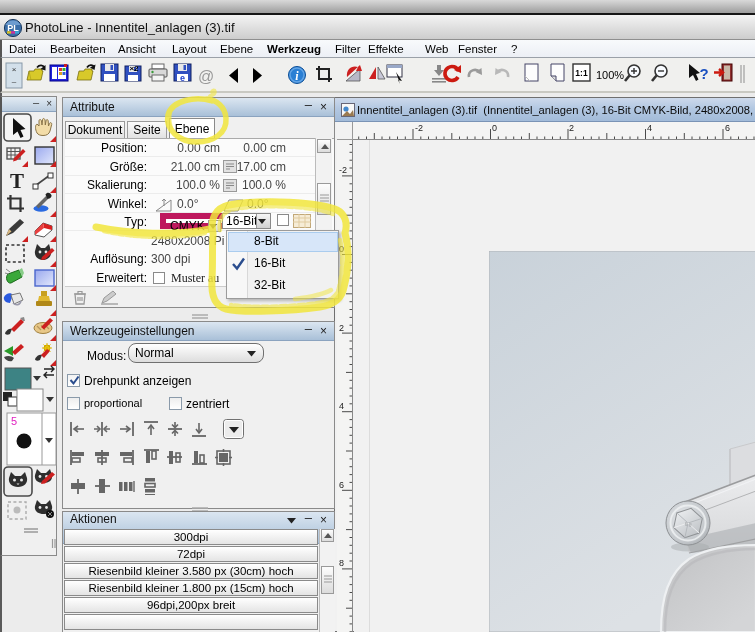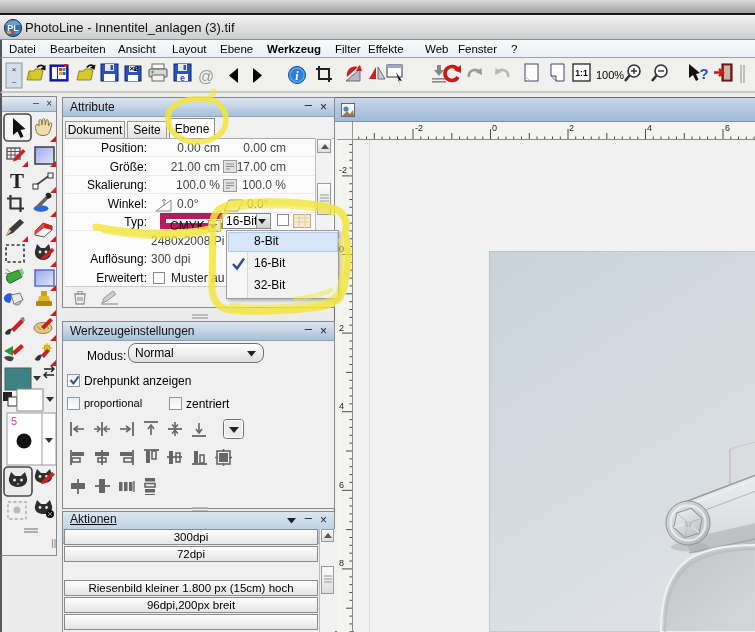--- a/index.html
+++ b/index.html
@@ -195,20 +195,21 @@
   <path d="M741 7 L741 25 M744 7 L744 25" stroke="#aaa" stroke-width="1.4"></path>
 </svg>
 
 <div class="abs" style="left:334px;top:97px;width:421px;height:535px;background:#f1f1f1;border:1px solid #6f6f6f;border-right:none;">
   <div class="abs" style="left:0;top:0;width:420px;height:24px;background:linear-gradient(#cdd9eb 0%,#b3c8e2 45%,#a2bbd9 100%);border-bottom:1px solid #7a93b5;"></div>
   <svg class="abs" style="left:6px;top:5px;" width="14" height="14" viewBox="0 0 14 14">
     <rect x="0.5" y="0.5" width="13" height="13" fill="#f8f8f8" stroke="#667"></rect>
     <circle cx="5" cy="6" r="2.6" fill="#4488cc"></circle>
     <path d="M1 13 L6 8 L9 11 L12 7 L13 13 Z" fill="#9a7a50"></path>
   </svg>
+  <div class="abs" style="left:22px;top:6px;font-size:11.2px;color:#0b0b0b;white-space:nowrap;">Innentitel_anlagen (3).tif&nbsp; (Innentitel_anlagen (3), 16-Bit CMYK-Bild, 2480x2008,</div>
 
   <div class="abs" style="left:2px;top:24px;width:16px;height:18px;background:#f2f2f2;border-right:1px solid #999;border-bottom:1px solid #999;"></div>
 
   <div class="abs" style="left:18px;top:24px;width:402px;height:18px;background:#f4f4f3;border-bottom:1px solid #888;overflow:hidden;">
     <svg width="402" height="18" viewBox="0 0 402 18">
           <rect x="5.2" y="14.5" width="1" height="3.5" fill="#4a4a4a"></rect>
           <rect x="13.0" y="14.5" width="1" height="3.5" fill="#4a4a4a"></rect>
           <rect x="20.8" y="11" width="1" height="7" fill="#4a4a4a"></rect>
           <rect x="28.5" y="14.5" width="1" height="3.5" fill="#4a4a4a"></rect>
           <rect x="36.2" y="14.5" width="1" height="3.5" fill="#4a4a4a"></rect>
@@ -621,21 +622,21 @@
     <div class="abs" style="left:212px;top:75px;width:12px;height:12px;background:#fff;border:1px solid #8a8a8a;"></div>
     <svg class="abs" style="left:228px;top:75px;" width="18" height="14">
       <rect x="0.5" y="0.5" width="17" height="13" fill="#f6ecd6" stroke="#c2a878"></rect>
       <path d="M0 4 L18 4 M0 8 L18 8 M6 0 L6 14 M12 0 L12 14" stroke="#e0cba0" stroke-width="1"></path>
     </svg>
     <div class="abs" style="left:86px;top:95px;color:#444;">2480x2008 Pi</div>
     <div class="abs" style="right:187px;top:113px;">Auflösung:</div>
     <div class="abs" style="left:86px;top:113px;color:#444;">300 dpi</div>
     <div class="abs" style="right:187px;top:132px;">Erweitert:</div>
     <div class="abs" style="left:88px;top:133px;width:12px;height:12px;background:#fff;border:1px solid #8a8a8a;"></div>
-    <div class="abs" style="left:106px;top:132px;color:#222;">Muster au</div>
+    <div class="abs" style="left:106px;top:132px;color:#222;font-family:Liberation Serif, serif;">Muster au</div>
   </div>
 
   <div class="abs" style="left:252px;top:40px;width:17px;height:148px;background:#f2f2f2;border-left:1px solid #bbb;">
     <div class="abs" style="left:1px;top:1px;width:14px;height:14px;background:linear-gradient(#fdfdfd,#dcdcdc);border:1px solid #9a9a9a;"></div>
     <svg class="abs" style="left:5px;top:6px;" width="8" height="5">
           <path d="M4 0 L8 5 L0 5 Z" fill="#555"></path>
         </svg>
     <div class="abs" style="left:1px;top:45px;width:14px;height:32px;background:linear-gradient(#fdfdfd,#dcdcdc);border:1px solid #9a9a9a;"></div>
     <svg class="abs" style="left:4px;top:56px;" width="9" height="9">
           <path d="M0 1 L9 1 M0 4 L9 4 M0 7 L9 7" stroke="#999"></path>
@@ -773,28 +774,29 @@
     <rect x="160.5" y="1.5" width="20" height="19" rx="3" fill="#ececec" stroke="#707070"></rect>
     <rect x="161.5" y="2.5" width="18" height="17" rx="2" fill="none" stroke="#ffffff"></rect>
     <path d="M166 9 L176 9 L171 15 Z" fill="#222"></path>
   </svg>
 </div>
 <svg class="abs" style="left:190px;top:507px;" width="20" height="6">
       <path d="M2 1 L18 1 M2 4 L18 4" stroke="#aaa" stroke-width="1.4"></path>
     </svg>
 
 <div class="panel" style="left:62px;top:511px;width:273px;height:121px;border-bottom:none;">
-  <div class="ptitle" style="height:32px;line-height:15px;text-decoration:underline;">Aktionen</div>
+  <div class="ptitle" style="height:32px;line-height:15px;">Aktionen</div>
   <svg class="abs" style="right:38px;top:6px;" width="9" height="6">
         <path d="M0 0 L9 0 L4.5 5.5 Z" fill="#222"></path>
       </svg>
   <span class="abs" style="right:22px;top:-2px;font-size:13px;color:#222;">–</span>
   <span class="abs" style="right:7px;top:1px;font-size:12px;color:#222;">×</span>
   <div class="abs" style="left:1px;top:17px;width:254px;height:16px;background:linear-gradient(#ffffff,#e4e4e4);border:1px solid #8a8a8a;font-size:11.5px;text-align:center;line-height:15px;">300dpi</div>
   <div class="abs" style="left:1px;top:34px;width:254px;height:16px;background:linear-gradient(#ffffff,#e4e4e4);border:1px solid #8a8a8a;font-size:11.5px;text-align:center;line-height:15px;">72dpi</div>
+  <div class="abs" style="left:1px;top:51px;width:254px;height:16px;background:linear-gradient(#ffffff,#e4e4e4);border:1px solid #8a8a8a;font-size:11.5px;text-align:center;line-height:15px;">Riesenbild kleiner 3.580 px (30cm) hoch</div>
   <div class="abs" style="left:1px;top:68px;width:254px;height:16px;background:linear-gradient(#ffffff,#e4e4e4);border:1px solid #8a8a8a;font-size:11.5px;text-align:center;line-height:15px;">Riesenbild kleiner 1.800 px (15cm) hoch</div>
   <div class="abs" style="left:1px;top:85px;width:254px;height:16px;background:linear-gradient(#ffffff,#e4e4e4);border:1px solid #8a8a8a;font-size:11.5px;text-align:center;line-height:15px;">96dpi,200px breit</div>
   <div class="abs" style="left:1px;top:102px;width:254px;height:16px;background:linear-gradient(#ffffff,#e4e4e4);border:1px solid #8a8a8a;"></div>
 
   <div class="abs" style="left:256px;top:17px;width:16px;height:104px;background:#f2f2f2;border-left:1px solid #bbb;">
     <div class="abs" style="left:1px;top:0px;width:13px;height:13px;background:linear-gradient(#fdfdfd,#dcdcdc);border:1px solid #9a9a9a;"></div>
     <svg class="abs" style="left:4px;top:4px;" width="8" height="5">
           <path d="M4 0 L8 5 L0 5 Z" fill="#555"></path>
         </svg>
     <div class="abs" style="left:1px;top:37px;width:13px;height:28px;background:linear-gradient(#fdfdfd,#dcdcdc);border:1px solid #9a9a9a;"></div>

